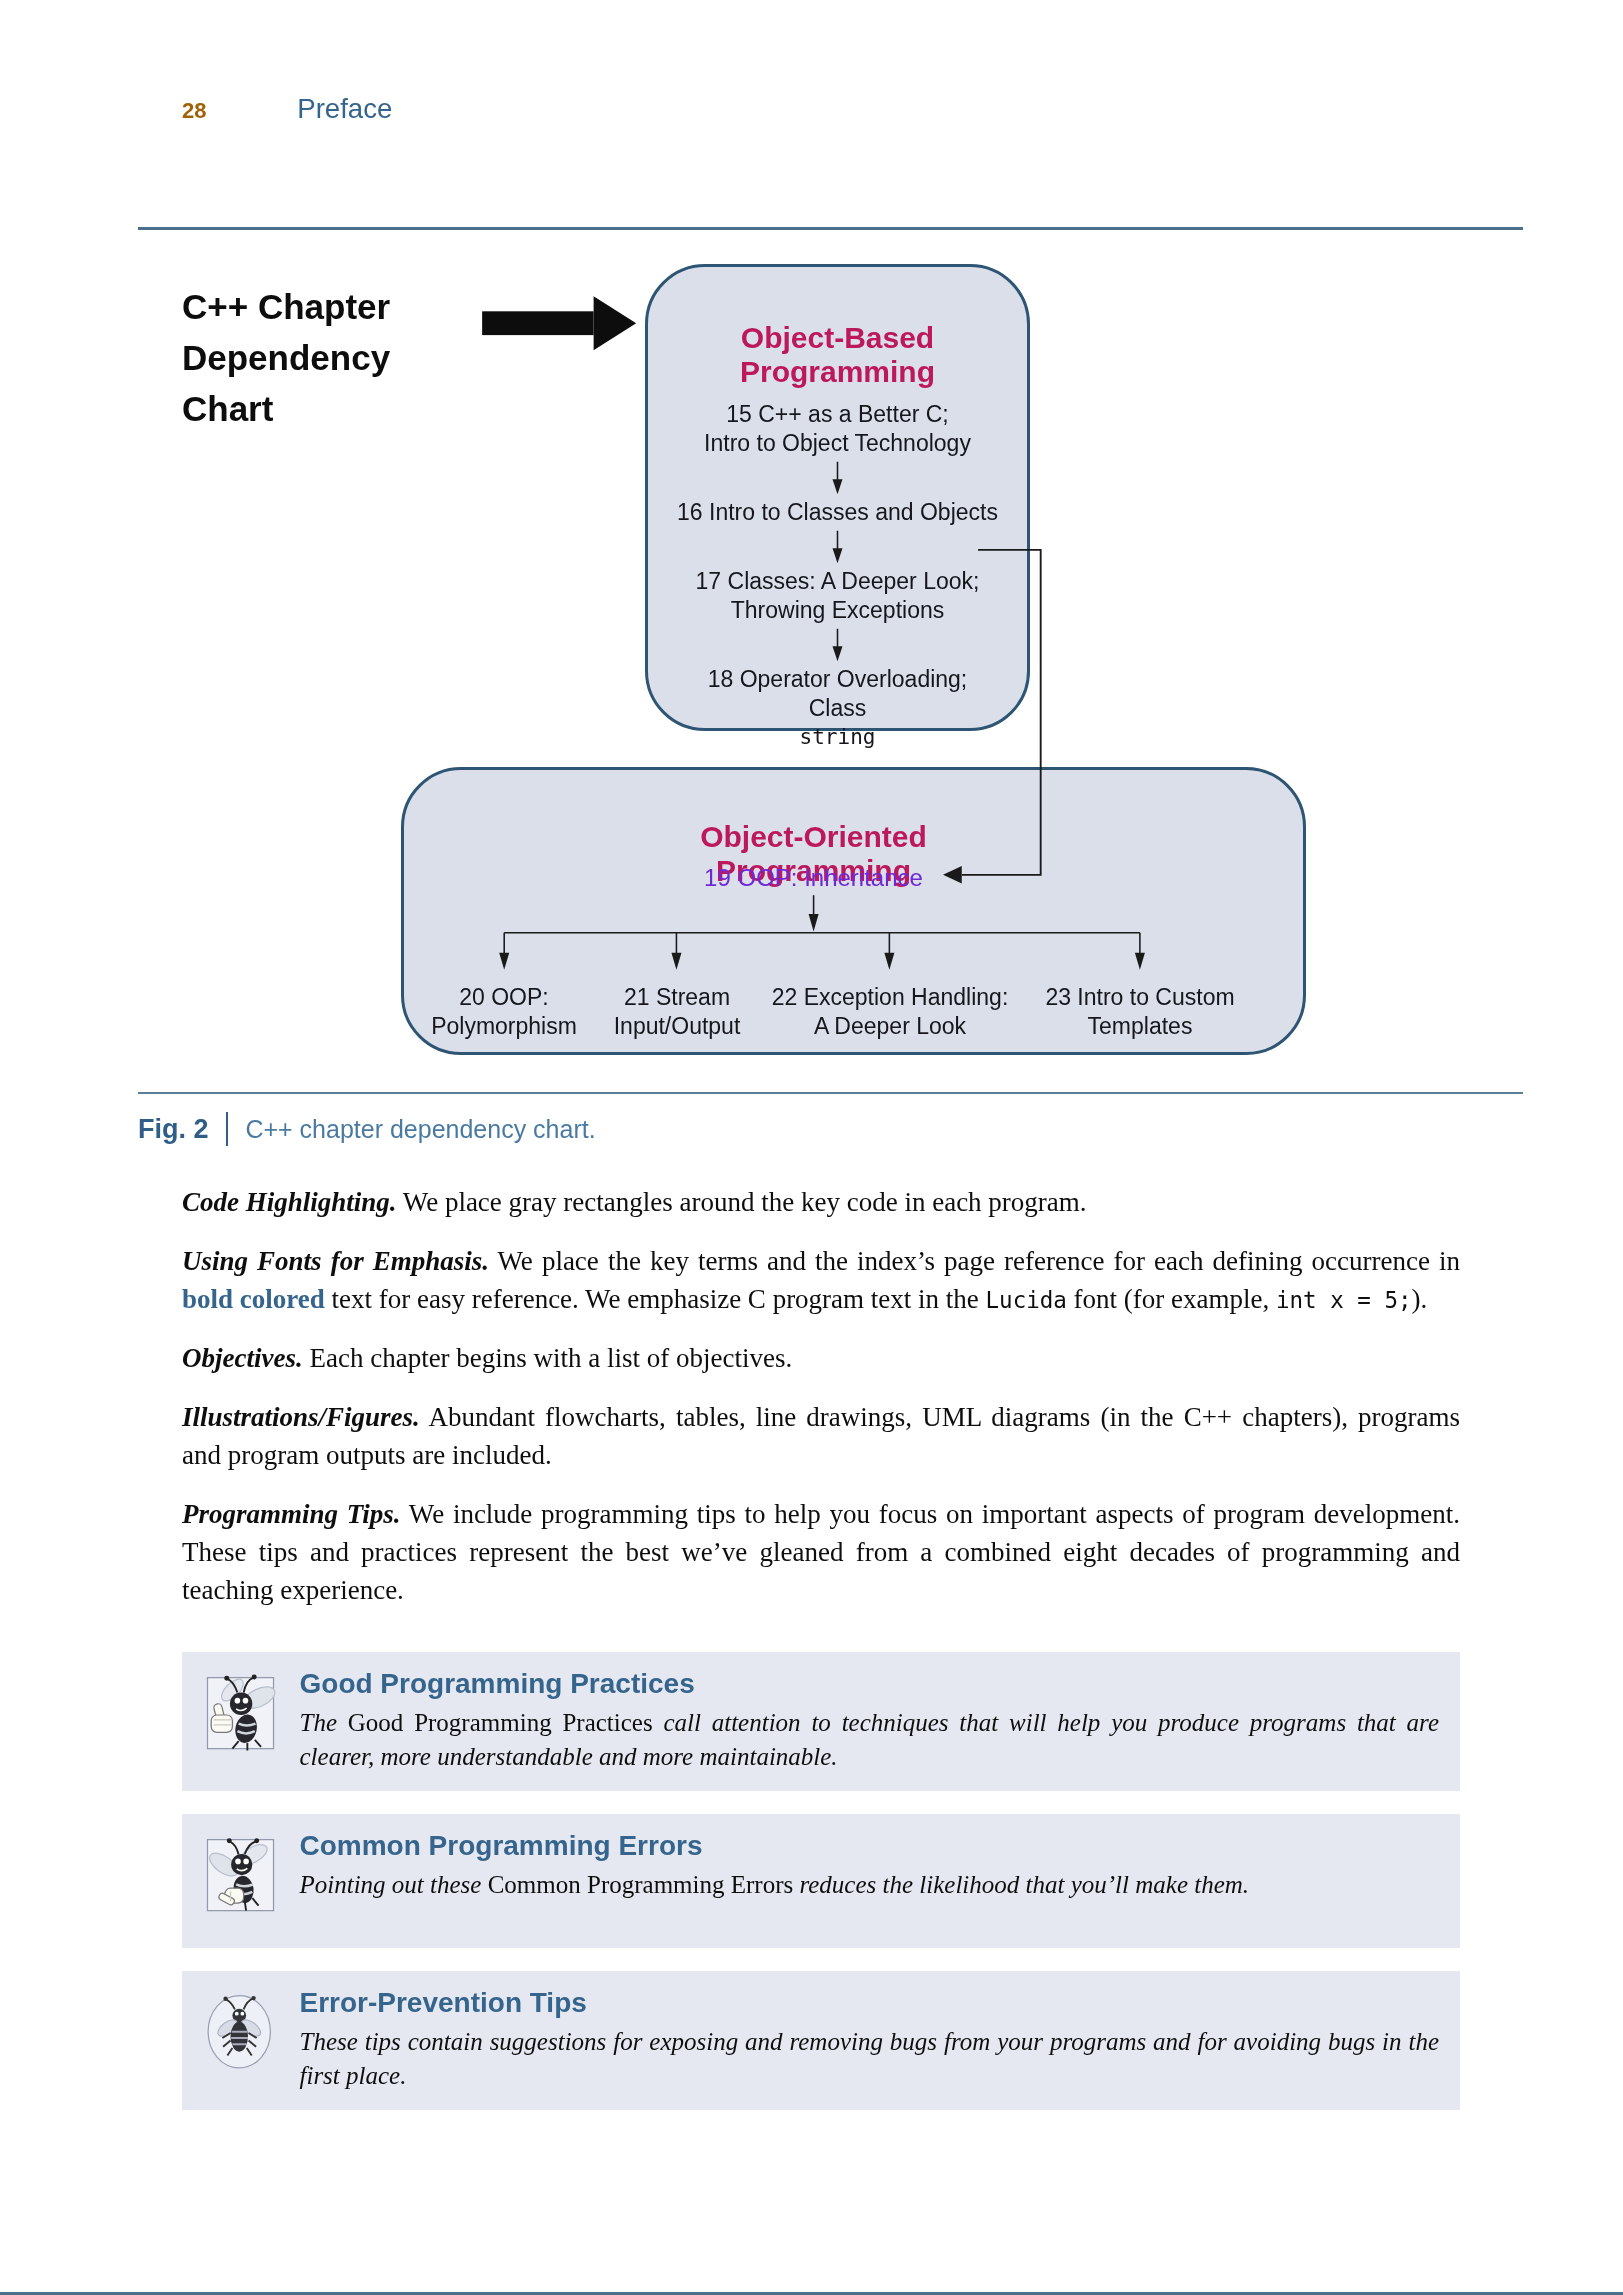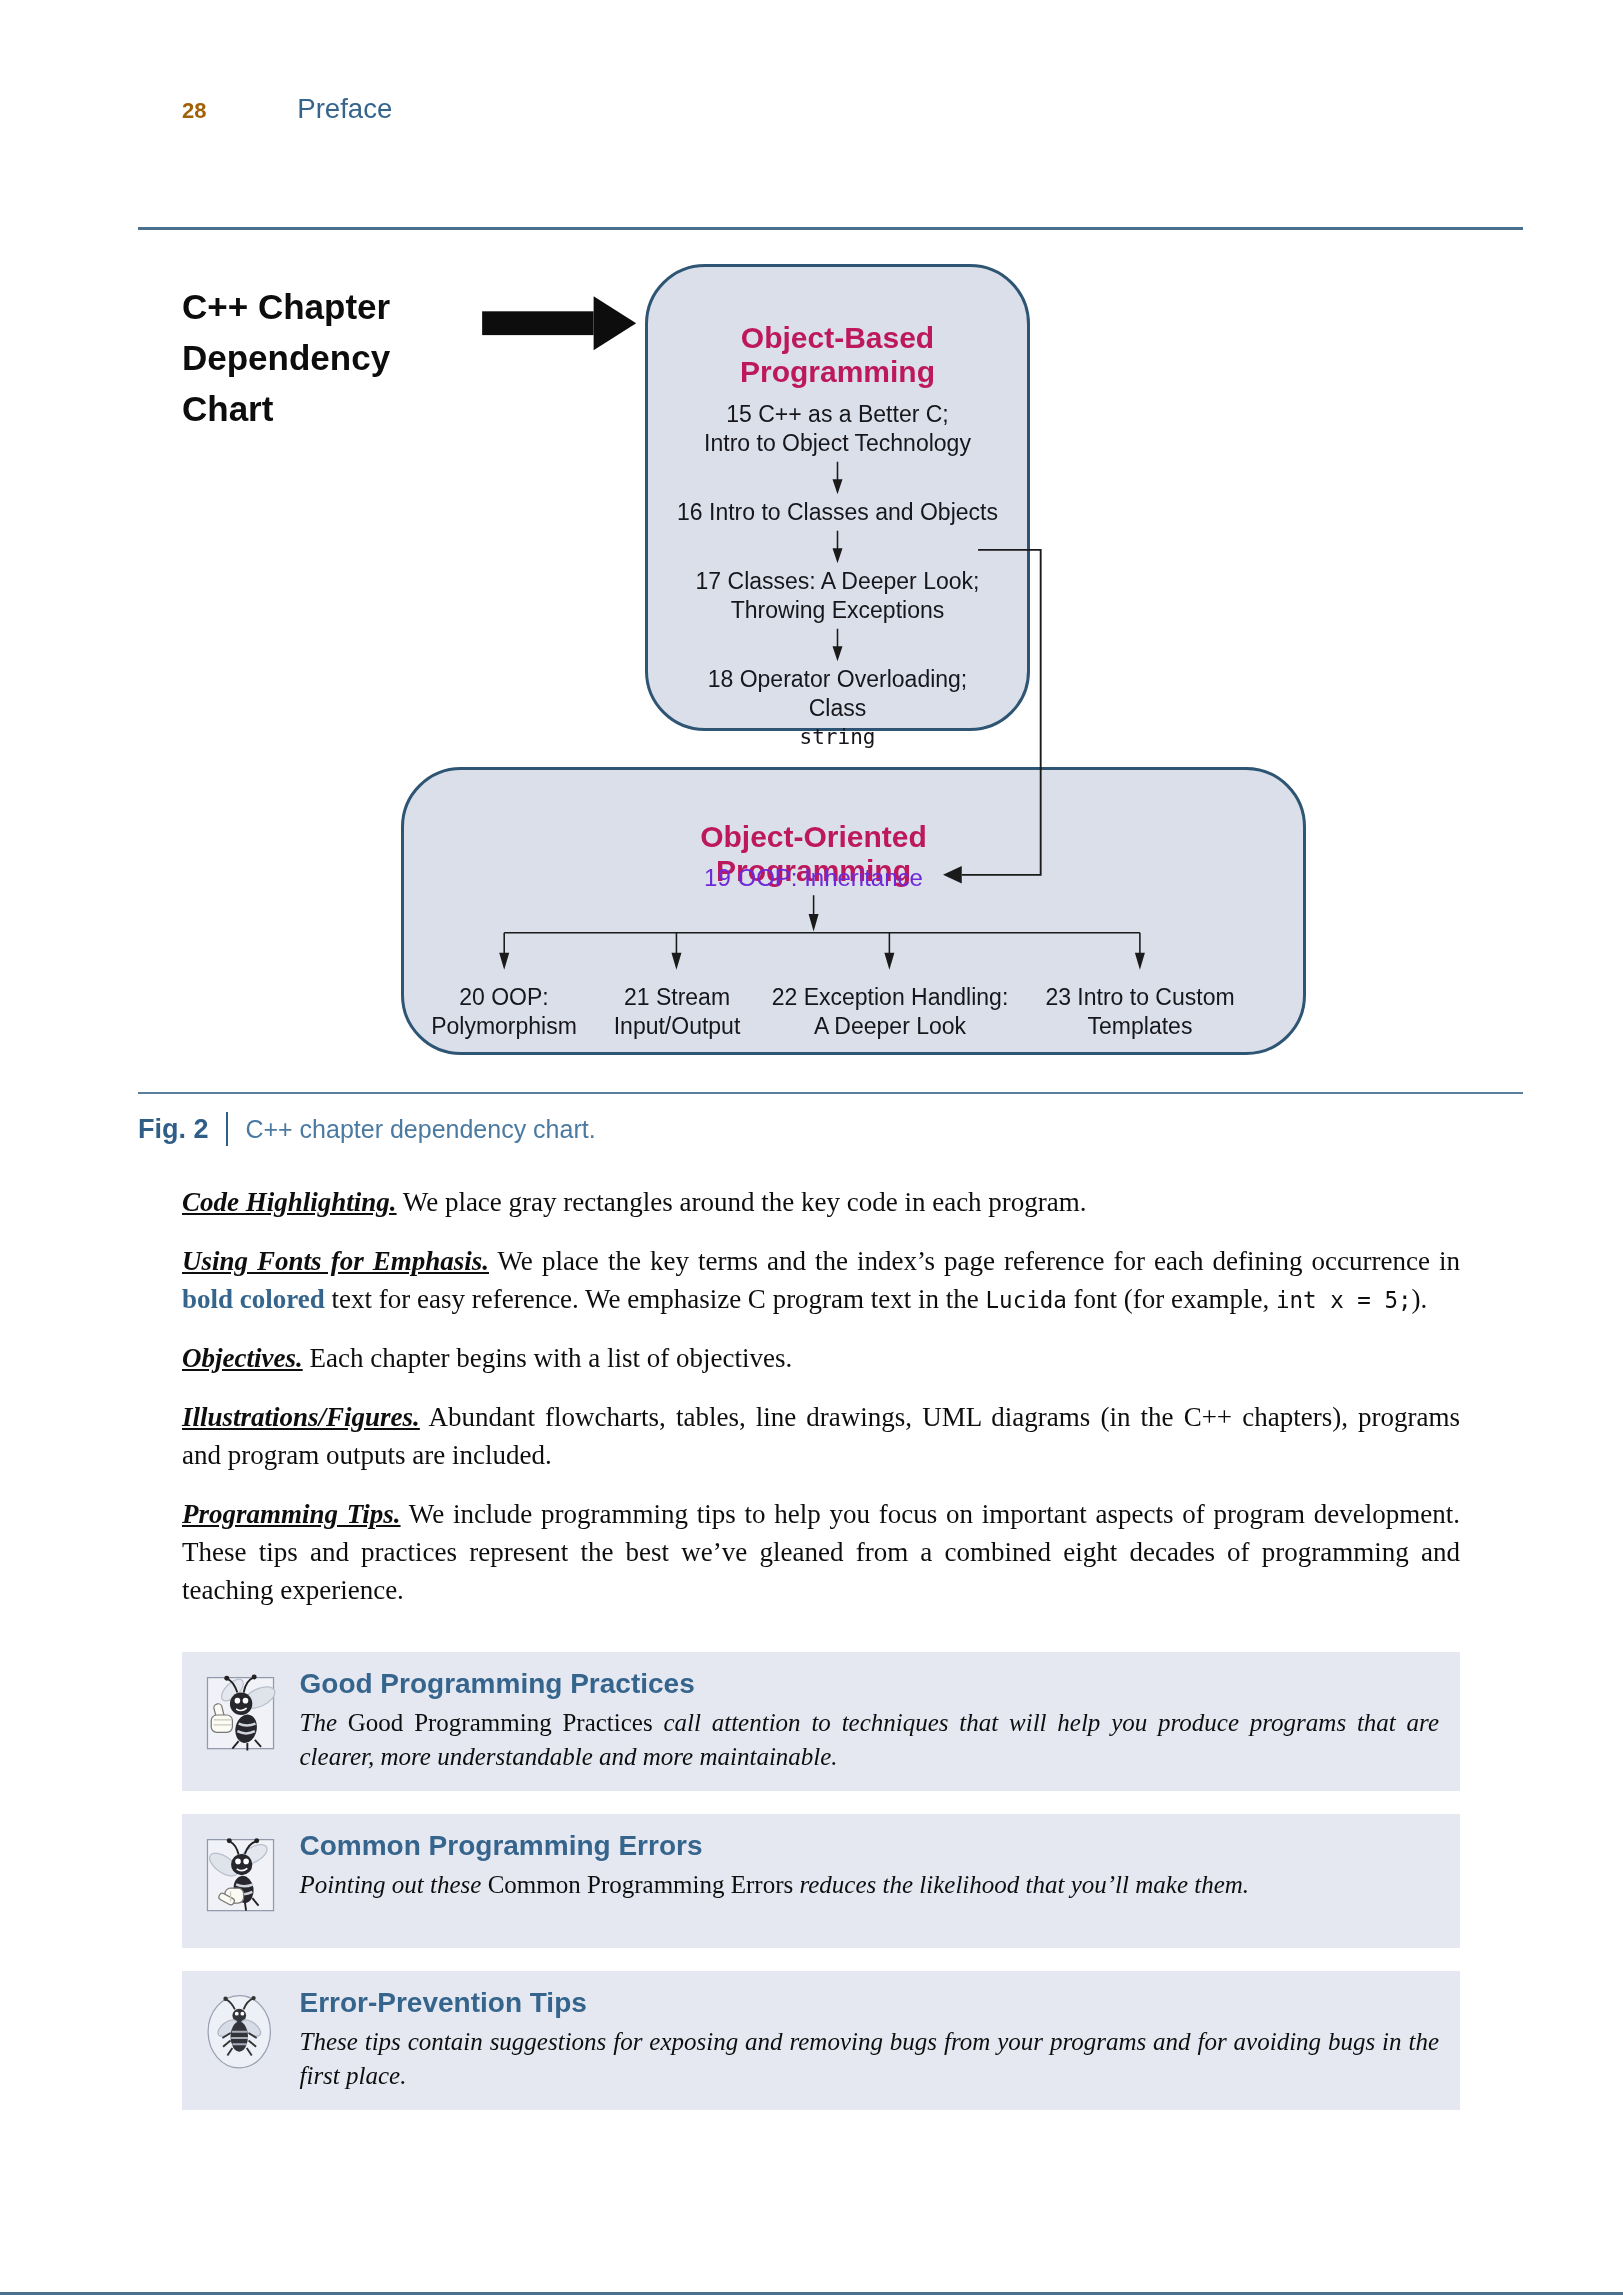--- a/index.html
+++ b/index.html
@@ -68,21 +68,21 @@
 
   
   .fig-caption{position:absolute;left:138px;top:1112px;display:flex;align-items:center;font-family:"Liberation Sans",sans-serif;justify-content:flex-end;}
   .fig-label{font-weight:bold;font-size:27px;color:#2f5f88;}
   .fig-bar{width:1.9px;height:34px;background:#2f5f88;margin:0 17.5px;}
   .fig-text{font-size:25px;color:var(--caption-blue,#4a7aa2);}
 
   
   .content{position:absolute;left:182px;top:1183px;width:1278px;font-size:27px;line-height:38px;text-align:justify;color:#0e0e0e;}
   .content p{margin-bottom:20.7px;}
-  .lead{font-weight:bold;font-style:italic;text-decoration:underline;}
+  .lead{font-weight:bold;font-style:italic;}
   .bold-colored{font-weight:bold;color:var(--accent-blue,#35648c);}
   .code{font-family:"DejaVu Sans Mono",monospace;font-size:22.5px;}
 
   
   .tip{
     background:var(--tip-bg,#e5e8f1);
     display:flex;align-items:flex-start;
     padding:15px 21px 17.5px 17.5px;
     margin-bottom:22.5px;
   }

